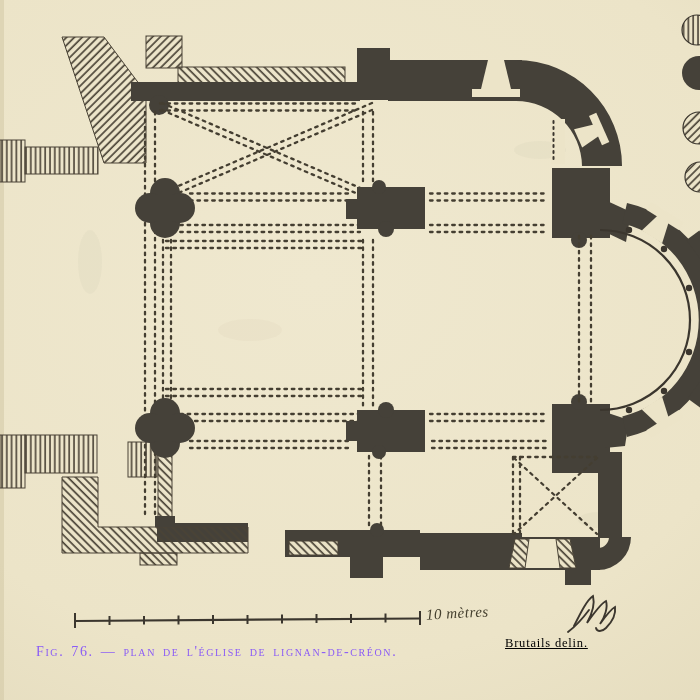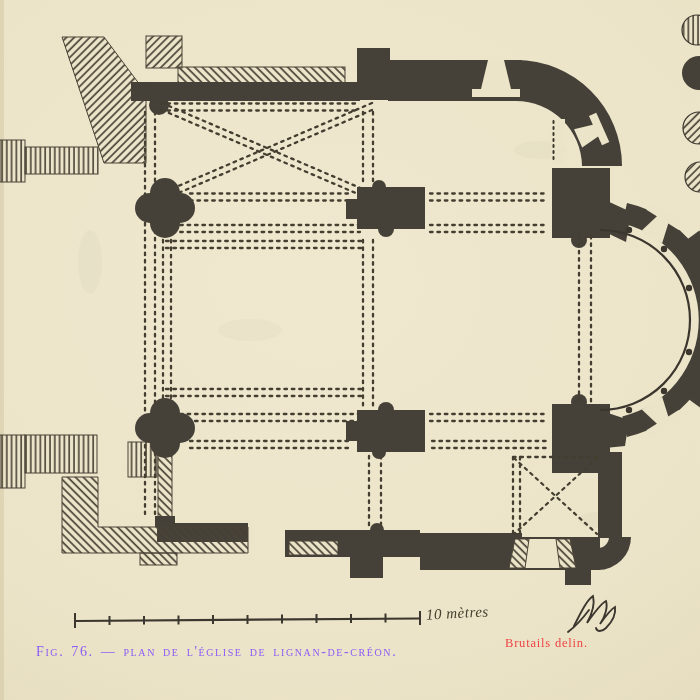--- a/index.html
+++ b/index.html
@@ -9,21 +9,21 @@
     font-family:"Liberation Serif", serif;
   }
   #plan-svg{position:absolute;left:0;top:0;}
   .caption{
     position:absolute;left:36px;top:644px;width:470px;
     font-size:14px;font-variant:small-caps;letter-spacing:1.6px;word-spacing:2px;
     color:#8b5cf6;white-space:nowrap;
   }
   .credit{
     position:absolute;left:505px;top:636px;
-    font-size:12.5px;letter-spacing:.8px;color:#ef4444;
+    font-size:12.5px;letter-spacing:.8px;color:#000000;text-decoration:underline;
   }
   .scale-label{
     position:absolute;left:426px;top:605px;
     font-size:15px;font-style:italic;color:#45402f;
     transform:rotate(-3deg);letter-spacing:.5px;
   }
 </style>
 </head>
 <body>
 

